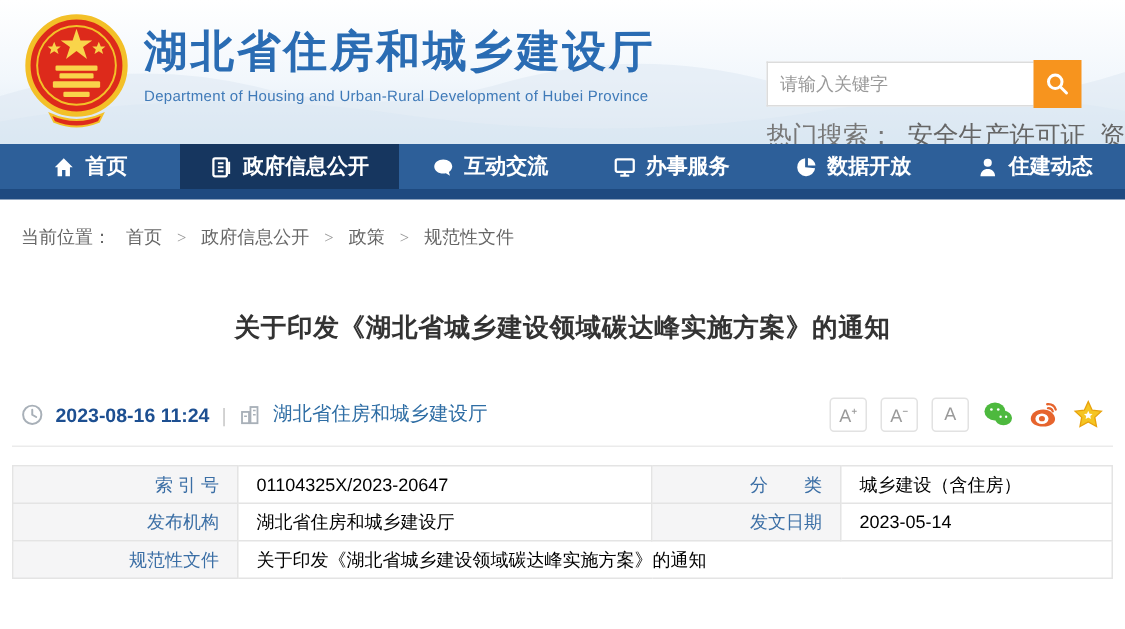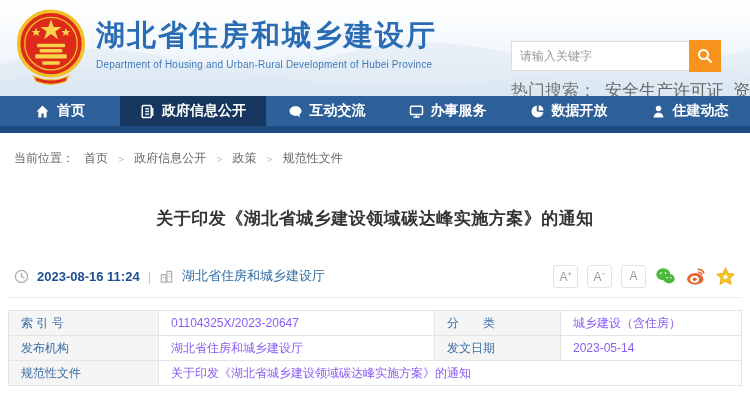--- a/index.html
+++ b/index.html
@@ -77,23 +77,23 @@
   }
   .share-icon { width: 21px; height: 21px; cursor: pointer; display: flex; }
   .divider { margin: 9px 8px 0; border-bottom: 1px solid #ebebeb; }
 
   
   .doc-table {
     width: 734px; margin: 12px 8px 0; border-collapse: collapse; font-size: 12px; table-layout: fixed;
   }
   .doc-table th, .doc-table td { border: 1px solid #e4e4e4; height: 25px; padding: 0 12px; }
   .doc-table th {
-    background: #f5f5f6; color: #3a6ea5; font-weight: normal; text-align: left;
-  }
-  .doc-table td { color: #8b5cf6; text-align: left; background: #fff; }
+    background: #f5f5f6; color: #3a6ea5; font-weight: normal; text-align: right;
+  }
+  .doc-table td { color: #000000; text-align: left; background: #fff; }
 </style>
 </head>
 <body>
 
 <div class="header">
   <svg class="mountains" viewBox="0 0 750 70" preserveAspectRatio="none">
     <path d="M0,70 L0,38 Q90,10 180,34 Q260,52 340,28 Q430,4 520,30 Q640,58 750,22 L750,70 Z" fill="#dfe9f3"></path>
     <path d="M0,70 L0,55 Q140,30 280,52 Q420,70 560,46 Q660,30 750,48 L750,70 Z" fill="#d3e2f0" opacity="0.7"></path>
   </svg>
 

